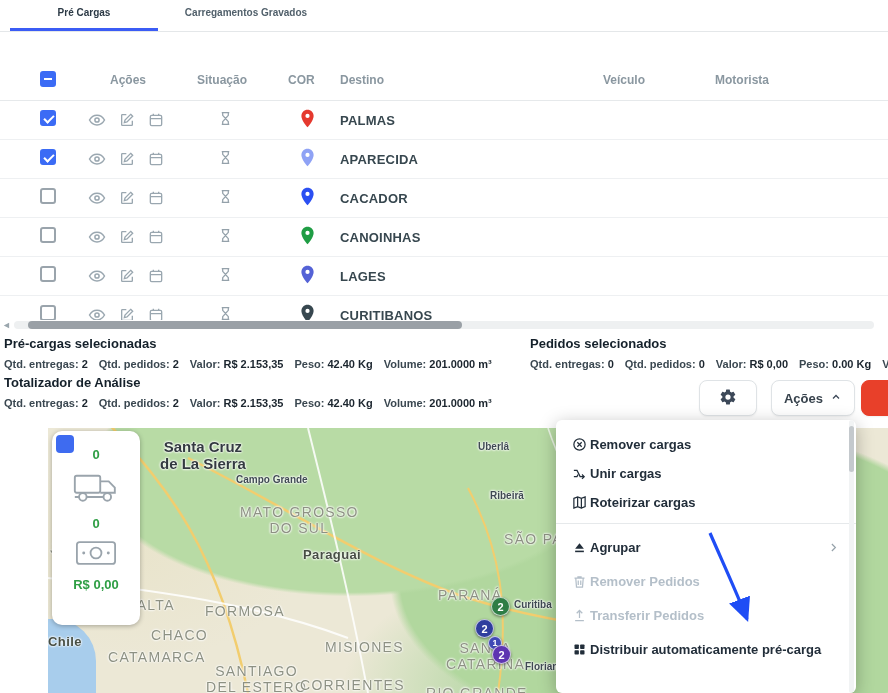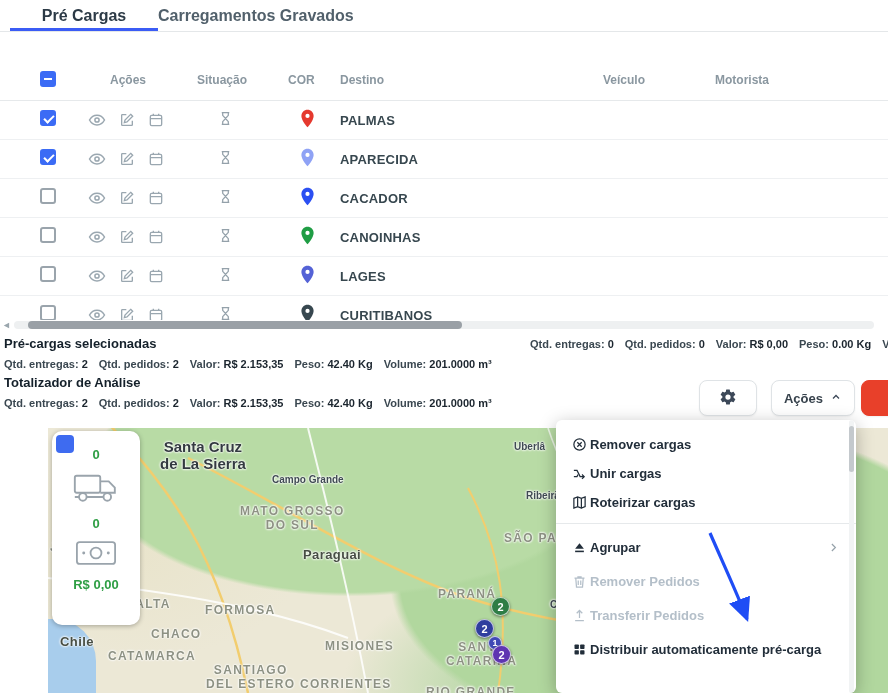--- a/index.html
+++ b/index.html
@@ -1,21 +1,21 @@
 <!DOCTYPE html>
 <html><head>
 <meta charset="utf-8">
 <style>
   html,body{margin:0;padding:0;}
   body{font-family:"Liberation Sans","DejaVu Sans",sans-serif;background:#fff;}
   .page{position:relative;width:888px;height:693px;overflow:hidden;background:#fff;}
 
   
   .tabs{display:flex;padding-left:10px;border-bottom:1px solid #e4e7e9;height:32px;box-sizing:border-box;}
-  .tab{min-width:148px;text-align:center;font-size:16px;font-weight:600;color:#51606b;padding-top:7px;cursor:pointer;box-sizing:border-box;}
+  .tab{min-width:148px;text-align:center;font-size:10px;font-weight:600;color:#51606b;padding-top:7px;cursor:pointer;box-sizing:border-box;}
   .tab.t2{min-width:176px;}
   .tab.active{color:#2c3a46;border-bottom:3px solid #3b5cf5;}
 
   
   .thead,.trow{display:grid;grid-template-columns:52px 104px 92px 56px 198px 178px 150px;align-items:center;padding-left:28px;}
   .thead{margin-top:28px;height:40px;border-bottom:1px solid #e6e9eb;color:#8a97a0;font-size:12px;font-weight:600;}
   .h-acoes{padding-left:30px;} .h-sit{padding-left:13px;} .h-cor{padding-left:12px;}
   .h-dest{padding-left:8px;} .h-veic{padding-left:10px;text-align:center;} .h-mot{padding-left:7px;}
   .tbody{height:219px;overflow:hidden;}
   .trow{height:39px;border-bottom:1px solid #eef0f2;box-sizing:border-box;}
@@ -55,23 +55,23 @@
   .map{position:absolute;left:48px;top:428px;width:840px;height:265px;overflow:hidden;z-index:1;cursor:grab;
     background-color:#ece8d6;
     background-image:
       radial-gradient(ellipse 430px 210px at 36% 16%, #b8dba5 0%, #b8dba5 58%, rgba(184,219,165,0) 60%),
       radial-gradient(ellipse 520px 280px at 76% 58%, #b1d79e 0%, #b1d79e 55%, rgba(177,215,158,0) 57%),
       radial-gradient(ellipse 320px 190px at 58% 98%, #a8d399 0%, rgba(168,211,153,0) 60%),
       radial-gradient(ellipse 280px 170px at 10% 48%, #e9e4cc 0%, rgba(233,228,204,0) 62%);}
   .water{position:absolute;left:0;bottom:0;width:48px;height:74px;background:#a8cdec;border-top-right-radius:42px;}
   .roads{position:absolute;left:0;top:0;}
   .map-label{position:absolute;font-size:10px;color:#55604f;white-space:pre-line;text-shadow:0 0 2px #fff,0 0 2px #fff,0 0 3px #fff;}
-  .map-label.city{font-weight:600;color:#3f4a52;margin-left:36px;}
+  .map-label.city{font-weight:600;color:#3f4a52;}
   .map-label.city-lg{font-weight:600;color:#333a40;font-size:15px;text-align:center;}
-  .map-label.region{font-size:12px;letter-spacing:1.3px;color:#8d9183;font-weight:700;text-align:center;}
+  .map-label.region{font-size:14px;letter-spacing:1.3px;color:#8d9183;font-weight:400;text-align:center;}
   .map-label.country{font-size:13px;font-weight:700;color:#474e44;letter-spacing:.4px;}
   .marker{position:absolute;width:19px;height:19px;border-radius:50%;color:#fff;font-size:11px;font-weight:700;display:flex;align-items:center;justify-content:center;box-shadow:0 1px 3px rgba(0,0,0,.45);cursor:pointer;border:1px solid rgba(255,255,255,.7);box-sizing:border-box;}
   .marker.small{width:14px;height:14px;font-size:9px;}
 
   .mapcard{position:absolute;left:4px;top:3px;width:88px;height:194px;background:#fff;border-radius:10px;box-shadow:0 1px 5px rgba(0,0,0,.3);display:flex;flex-direction:column;align-items:center;padding-top:12px;box-sizing:border-box;z-index:2;}
   .cardbadge{position:absolute;left:4px;top:4px;width:18px;height:18px;background:#3e6bf0;border-radius:4px;}
   .mc-val{color:#2e9e44;font-weight:700;font-size:13px;margin:4px 0 6px;}
   .mc-ico{margin:4px 0;}
 
   
@@ -343,20 +343,21 @@
     <span class="hthumb"></span>
   </div>
 
   <div class="sum-left">
     <div class="sumtitle">Pré-cargas selecionadas</div>
     <div class="stats"><span class="st"><span class="stl">Qtd. entregas:</span> <b>2</b></span><span class="st"><span class="stl">Qtd. pedidos:</span> <b>2</b></span><span class="st"><span class="stl">Valor:</span> <b>R$ 2.153,35</b></span><span class="st"><span class="stl">Peso:</span> <b>42.40 Kg</b></span><span class="st"><span class="stl">Volume:</span> <b>201.0000 m³</b></span></div>
     <div class="sumtitle">Totalizador de Análise</div>
     <div class="stats"><span class="st"><span class="stl">Qtd. entregas:</span> <b>2</b></span><span class="st"><span class="stl">Qtd. pedidos:</span> <b>2</b></span><span class="st"><span class="stl">Valor:</span> <b>R$ 2.153,35</b></span><span class="st"><span class="stl">Peso:</span> <b>42.40 Kg</b></span><span class="st"><span class="stl">Volume:</span> <b>201.0000 m³</b></span></div>
   </div>
   <div class="sum-right">
+    <div class="sumtitle">Pedidos selecionados</div>
     <div class="stats"><span class="st"><span class="stl">Qtd. entregas:</span> <b>0</b></span><span class="st"><span class="stl">Qtd. pedidos:</span> <b>0</b></span><span class="st"><span class="stl">Valor:</span> <b>R$ 0,00</b></span><span class="st"><span class="stl">Peso:</span> <b>0.00 Kg</b></span><span class="st"><span class="stl">Volume:</span> <b></b></span></div>
   </div>
 
   <button class="btn gearbtn">
     <span><svg viewBox="0 0 24 24" width="18" height="18" fill="#3c4858">
           <path d="M19.4 13c.04-.32.1-.65.1-1s-.06-.68-.1-1l2.1-1.65a.5.5 0 0 0 .12-.64l-2-3.46a.5.5 0 0 0-.6-.22l-2.49 1a7.3 7.3 0 0 0-1.73-1l-.38-2.65A.5.5 0 0 0 14 2h-4a.5.5 0 0 0-.5.42l-.38 2.65c-.63.26-1.2.6-1.73 1l-2.49-1a.5.5 0 0 0-.6.22l-2 3.46a.5.5 0 0 0 .12.64L4.5 11c-.04.32-.1.65-.1 1s.06.68.1 1l-2.1 1.65a.5.5 0 0 0-.12.64l2 3.46c.14.24.42.33.6.22l2.49-1c.53.4 1.1.74 1.73 1l.38 2.65a.5.5 0 0 0 .5.42h4a.5.5 0 0 0 .5-.42l.38-2.65c.63-.26 1.2-.6 1.73-1l2.49 1c.24.1.46 0 .6-.22l2-3.46a.5.5 0 0 0-.12-.64L19.4 13zM12 15.5a3.5 3.5 0 1 1 0-7 3.5 3.5 0 0 1 0 7z"></path>
         </svg></span>
   </button>
   <button class="btn acoesbtn">
     <span>Ações</span>
@@ -390,21 +391,21 @@
         <div class="map-label region" style="left: 2px; top: 112px;">JUJUY</div>
         <div class="map-label region" style="left: 78px; top: 169px;">SALTA</div>
         <div class="map-label region" style="left: 157px; top: 175px;">FORMOSA</div>
         <div class="map-label region" style="left: 390px; top: 159px; text-align: center;">PARANÁ</div>
         <div class="map-label city" style="left: 466px; top: 171px;">Curitiba</div>
         <div class="map-label region" style="left: 103px; top: 199px;">CHACO</div>
         <div class="map-label region" style="left: 277px; top: 211px;">MISIONES</div>
         <div class="map-label region" style="left: 398px; top: 212px;">SANTA
 CATARINA</div>
         <div class="map-label city" style="left: 477px; top: 233px;">Florianóp</div>
-        <div class="map-label country" style="left: 12px; top: 206px;">Chile</div>
+        <div class="map-label country" style="left: 0; top: 206px;">Chile</div>
         <div class="map-label region" style="left: 60px; top: 221px;">CATAMARCA</div>
         <div class="map-label region" style="left: 158px; top: 235px;">SANTIAGO
 DEL ESTERO</div>
         <div class="map-label region" style="left: 252px; top: 249px;">CORRIENTES</div>
         <div class="map-label region" style="left: 378px; top: 257px;">RIO GRANDE</div>
       </div>
     <div>
         <div class="marker" style="left: 443px; top: 169px; background: rgb(46, 125, 69);">2</div>
         <div class="marker" style="left: 427px; top: 191px; background: rgb(47, 62, 158);">2</div>
         <div class="marker small" style="left: 440px; top: 208px; background: rgb(64, 73, 181);">1</div>

